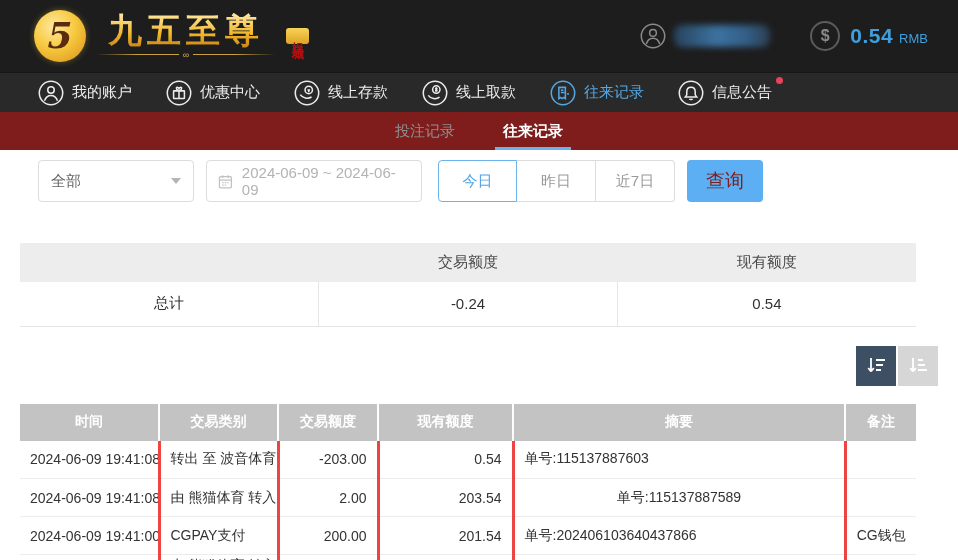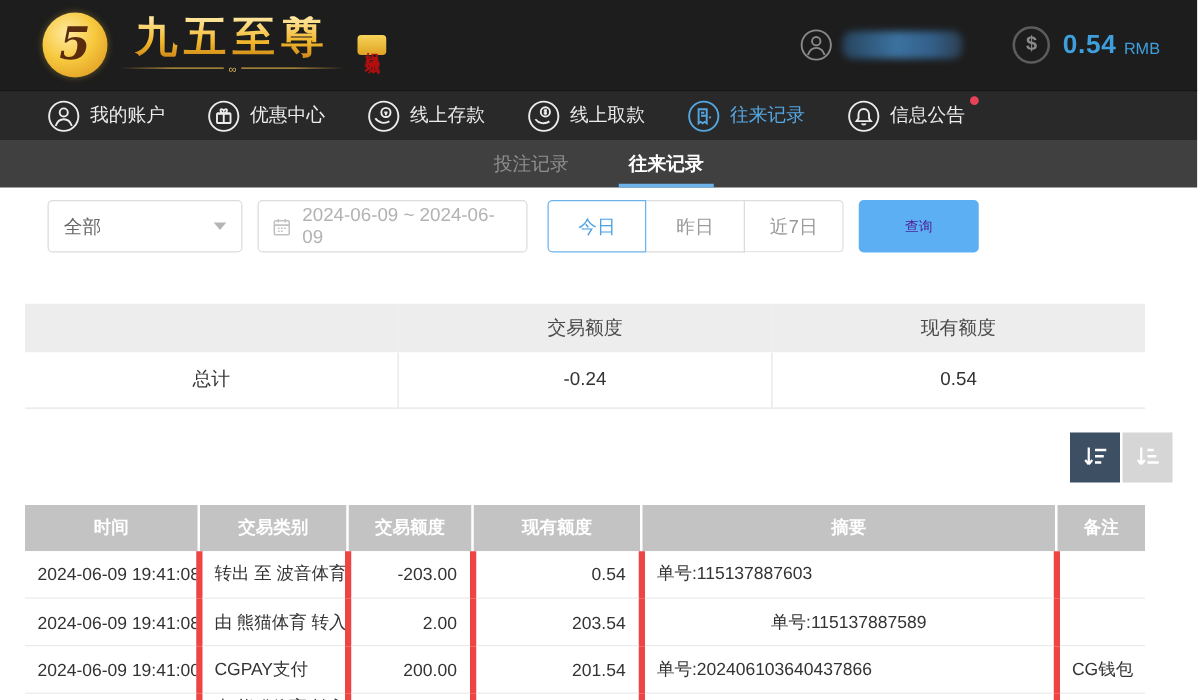--- a/index.html
+++ b/index.html
@@ -39,21 +39,21 @@
 
   
   .mainnav { height:40px; background:#292929; border-top:1px solid #161616; display:flex; align-items:center; padding-left:38px; gap:34px;text-align:center; }
   .nav-item { display:flex; align-items:center; gap:8px; color:#ececec; font-size:15px; cursor:pointer; position:relative; }
   .nav-item .n-ico { width:26px; height:26px; color:inherit; }
   .nav-item .n-ico svg { width:100%; height:100%; }
   .nav-item.active { color:#55a7e2; }
   .red-dot { position:absolute; top:-3px; right:-11px; width:7px; height:7px; border-radius:50%; background:#e8425a; }
 
   
-  .subtabs { height:38px; background:#404040; display:flex; align-items:stretch; justify-content:center; gap:44px; }
+  .subtabs { height:38px; background:#7f1d1d; display:flex; align-items:stretch; justify-content:center; gap:44px; }
   .subtab { display:flex; align-items:center; color:#8f8f8f; font-size:15px; cursor:pointer; position:relative; padding:0 2px; }
   .subtab.active { color:#ffffff; font-weight:bold; }
   .subtab.active::after { content:""; position:absolute; left:-6px; right:-6px; bottom:0; height:3px; background:#6cb3ec; }
 
   
   .content { padding:10px 20px 0 20px; }
 
   .filter-row { display:flex; align-items:center; height:42px; margin-top:0;padding-left:18px; }
   .select-box { width:156px; height:42px; border:1px solid #dcdcdc; border-radius:4px; background:#fff;
     display:flex; align-items:center; justify-content:space-between; padding:0 12px; font-size:15px; color:#666; cursor:pointer; }
@@ -61,22 +61,22 @@
   .date-box { width:216px; height:42px; border:1px solid #dcdcdc; border-radius:4px; background:#fff; margin-left:12px;
     display:flex; align-items:center; padding:0 10px; gap:8px; font-size:15px; color:#b3b3b3; cursor:pointer; }
   .cal-ico { width:17px; height:17px; color:#c2c2c2; }
   .cal-ico svg { width:100%; height:100%; }
   .quick-group { display:flex; margin-left:16px; }
   .quick-btn { width:79px; height:42px; background:#fff; border:1px solid #dcdcdc; border-left-width:0;
     display:flex; align-items:center; justify-content:center; font-size:15px; color:#9a9a9a; cursor:pointer;text-align:center; }
   .quick-btn:first-child { border-left-width:1px; border-radius:4px 0 0 4px; }
   .quick-btn:last-child { border-radius:0 4px 4px 0; }
   .quick-btn.active { border:1px solid #6cb3ec; color:#4da3e8; position:relative; z-index:1; }
-  .query-btn { width:96px; height:42px; margin-left:12px; background:#5caff2; border:none; border-radius:4px;
-    color:#4c1d95; font-size:11px; cursor:pointer; }
+  .query-btn { width:76px; height:42px; margin-left:12px; background:#5caff2; border:none; border-radius:4px;
+    color:#7f1d1d; font-size:19px; cursor:pointer; }
 
   
   .summary { width:896px; margin-top:41px; border-collapse:collapse; table-layout:fixed; }
   .summary thead td { height:39px; background:#ededed; text-align:center; font-size:15px; color:#4a4a4a; }
   .summary tbody td { height:44px; background:#fff; text-align:center; font-size:15px; color:#333;
     border-bottom:1px solid #e6e6e6; border-right:1px solid #e6e6e6; }
   .summary tbody td:last-child { border-right:none; }
 
   
   .sort-row { display:flex; justify-content:flex-end; margin-top:19px; gap:2px; }
@@ -84,21 +84,21 @@
   .sort-btn.active { background:#3c4f63; }
   .sort-btn.inactive { background:#d6d6d6; }
   .sort-btn svg { width:24px; height:24px; }
 
   
   .records { width:896px; margin-top:18px; border-collapse:collapse; table-layout:fixed; }
   .records thead th { height:37px; background:#c3c3c3; color:#fff; font-size:14px; font-weight:bold;
     text-align:center; border-right:2px solid #fff; }
   .records thead th:last-child { border-right:none; }
   .records tbody td { height:38px; font-size:14px; color:#333; padding:0 10px;
-    border-bottom:1px solid #ececec; border-right:5px solid #ef4444; background:#fff; white-space:nowrap; overflow:hidden; }
+    border-bottom:1px solid #ececec; border-right:3px solid #ef4444; background:#fff; white-space:nowrap; overflow:hidden; }
   .records tbody td:last-child { border-right:none; }
   .records tbody tr.partial td { vertical-align:top; padding-top:2px; height:38px; }
 </style>
 </head>
 <body>
 
 <div class="page">
 
   <header class="topbar">
     <div class="logo">

